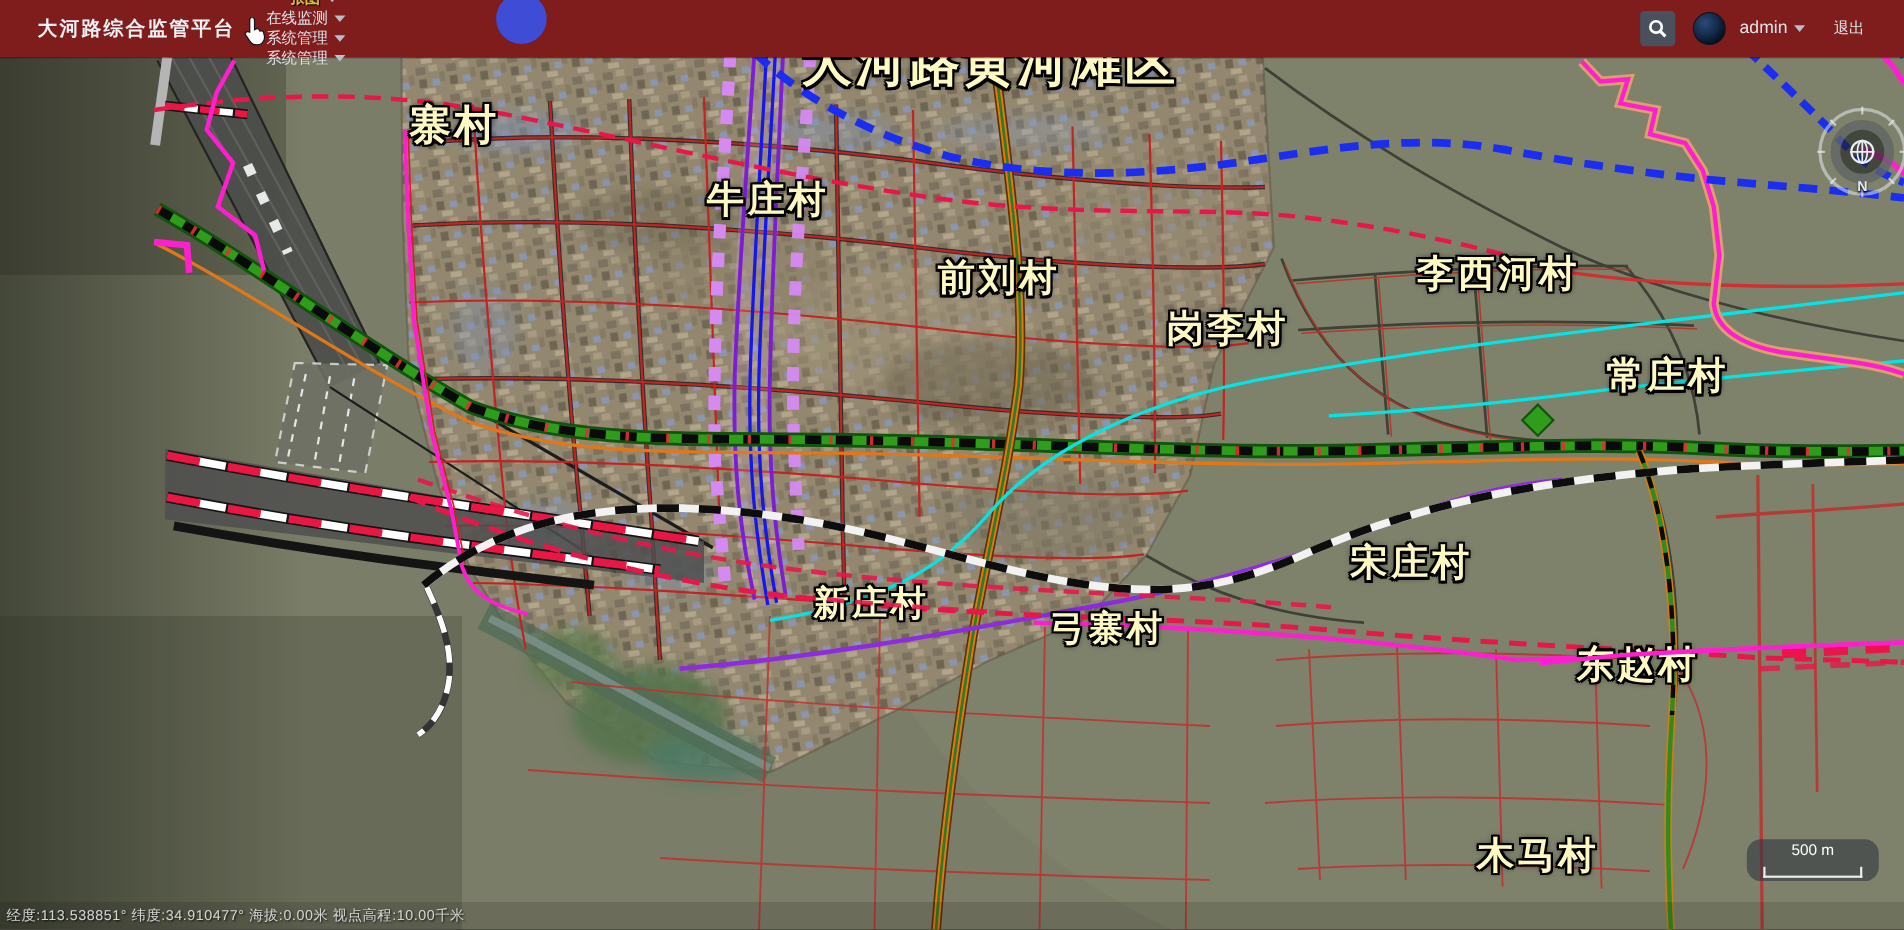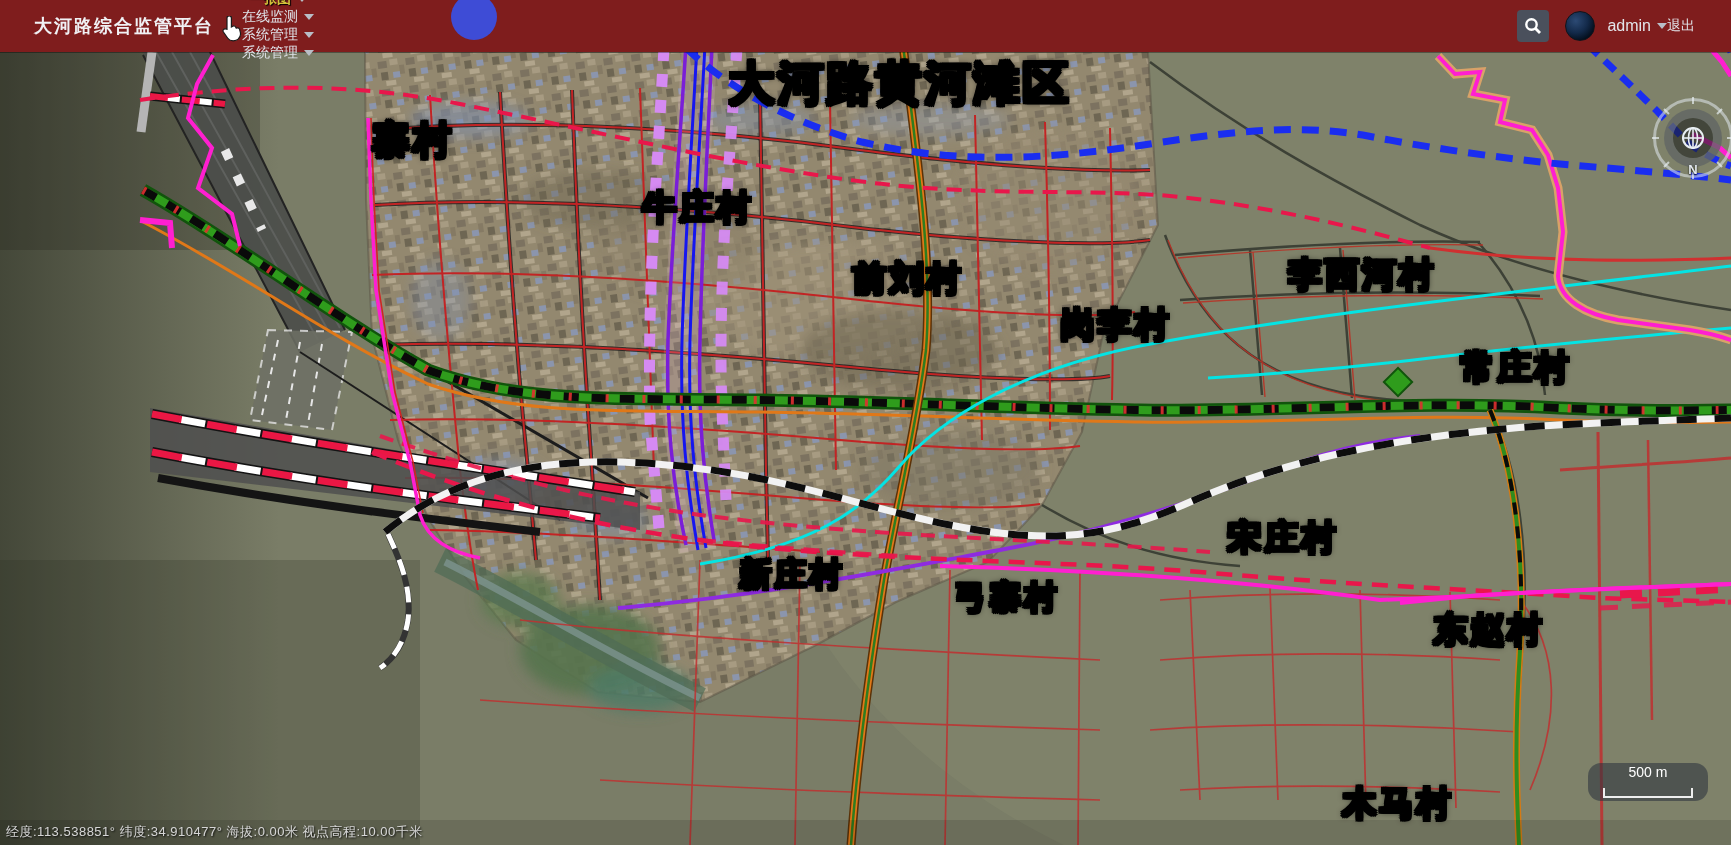--- a/index.html
+++ b/index.html
@@ -1,45 +1,45 @@
 <!DOCTYPE html>
 <html><head>
 <meta charset="utf-8">
 <style>
   html,body{margin:0;padding:0;background:#222;}
   #stage{position:relative;width:1731px;height:845px;overflow:hidden;
          font-family:"Liberation Sans","DejaVu Sans",sans-serif;background:#797c66;}
   
   #map{position:absolute;left:0;top:0;width:1731px;height:845px;}
   #map svg{position:absolute;left:0;top:0;}
-  .map-label{position:absolute;transform:translate(-50%,-50%);color:#000000;font-weight:bold;
+  .map-label{position:absolute;transform:translate(-50%,-50%);color:#fef9c3;font-weight:bold;
     white-space:nowrap;letter-spacing:3px;z-index:6;
     text-shadow:2px 0 0 #000,-2px 0 0 #000,0 2px 0 #000,0 -2px 0 #000,
-                2px 2px 0 #000,-2px -2px 0 #000,2px -2px 0 #000,-2px 2px 0 #000,0 0 6px #000;margin-top:26px;}
+                2px 2px 0 #000,-2px -2px 0 #000,2px -2px 0 #000,-2px 2px 0 #000,0 0 6px #000;}
   #overlay-lines{z-index:7;pointer-events:none;}
   
   #navbar{position:absolute;left:0;top:0;width:1731px;height:52px;background:#7f1d1d;
           z-index:20;display:flex;align-items:center;box-shadow:0 1px 0 rgba(0,0,0,.35);}
   #nav-title{margin-left:34px;font-size:18px;font-weight:bold;color:#f0f1f4;letter-spacing:2px;}
   #menus{display:flex;align-items:center;margin-left:28px;position:relative;flex-direction:column;}
   .menu-item{display:flex;align-items:center;margin-right:30px;font-size:14px;color:#dfe3e9;
              cursor:pointer;position:relative;z-index:2;}
   .menu-item.active{color:#d2c33a;font-weight:bold;text-shadow:1px 1px 1px #000;}
   .caret{width:0;height:0;border-left:5px solid transparent;border-right:5px solid transparent;
          border-top:6px solid #b9bec7;margin-left:6px;}
   #click-circle{position:absolute;left:209px;top:4px;width:46px;height:46px;border-radius:50%;
                 background:#3e4cd6;z-index:1;}
   #nav-right{margin-left:auto;display:flex;align-items:center;margin-right:36px;}
   #search-box{width:32px;height:32px;background:#4a505c;border-radius:4px;display:flex;
               align-items:center;justify-content:center;cursor:pointer;}
   #avatar{width:28px;height:28px;border-radius:50%;margin-left:16px;
           background:radial-gradient(circle at 35% 32%,#2c4a74 0%,#132a4a 45%,#04101f 75%,#000 100%);
           border:1px solid #11141b;}
   #admin-wrap{display:flex;align-items:center;margin-left:12px;font-size:16px;color:#e2e5ea;cursor:pointer;}
-  #logout{font-size:14px;color:#e2e5ea;cursor:pointer;}
+  #logout{margin-left:26px;font-size:14px;color:#e2e5ea;cursor:pointer;}
   
   #cursor{position:absolute;left:219px;top:16px;z-index:30;pointer-events:none;}
   
   #compass{position:absolute;left:1653px;top:98px;width:80px;height:80px;z-index:8;}
   #compass .outer{position:absolute;inset:0;border-radius:50%;border:3px solid rgba(226,233,239,.55);}
   #compass .inner{position:absolute;left:11px;top:11px;width:58px;height:58px;border-radius:50%;
                   border:9px solid rgba(148,156,153,.45);background:rgba(26,30,28,.6);box-sizing:border-box;}
   #compass .tick{position:absolute;left:39px;top:-1px;width:2px;height:7px;background:rgba(230,236,240,.7);
                  transform-origin:1px 41px;}
   #compass .north{position:absolute;left:0;top:64px;width:80px;text-align:center;color:#e2e8ee;

